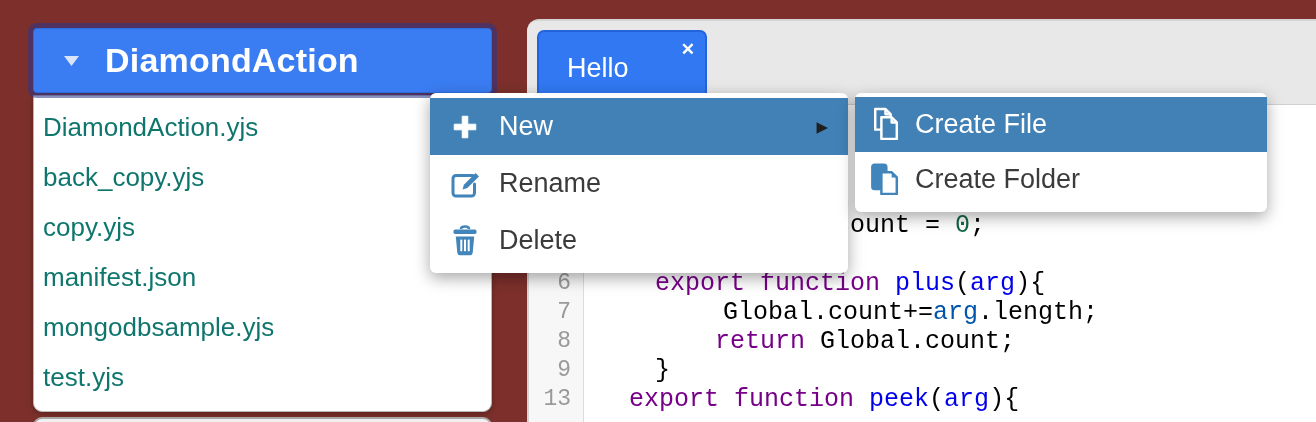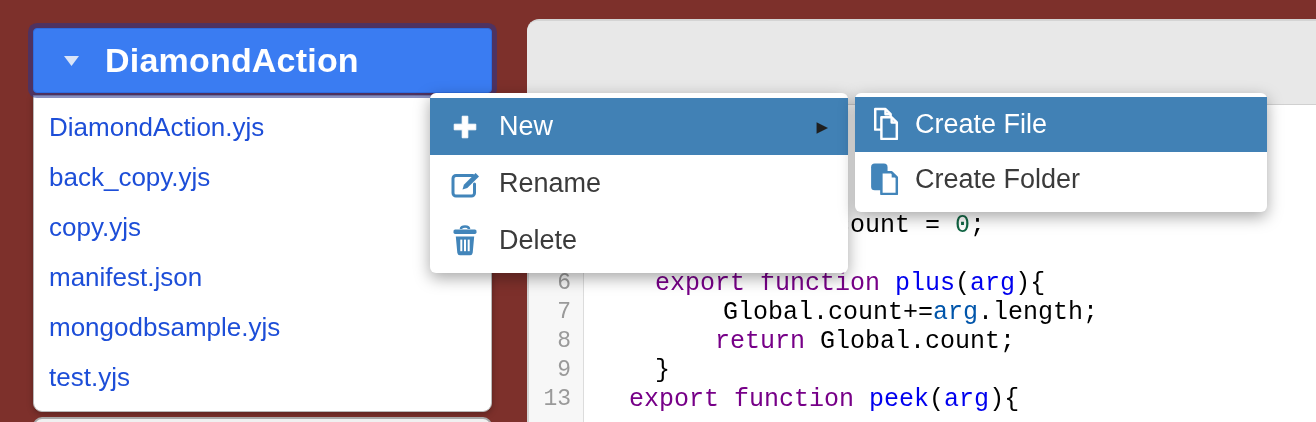--- a/index.html
+++ b/index.html
@@ -8,21 +8,21 @@
 
   
   .ft-header{position:absolute;left:33px;top:28px;width:459px;height:65px;background:#3a7cf2;
     border:1px solid #2e6de0;border-radius:4px;box-sizing:border-box;
     box-shadow:0 0 0 5px rgba(42,52,140,0.55);display:flex;align-items:center;z-index:3;cursor:pointer;}
   .ft-caret{margin-left:30px;display:flex;align-items:center;}
   .ft-title{margin-left:26px;color:#ffffff;font-size:34px;font-weight:600;letter-spacing:0.2px;}
   .ft-list{position:absolute;left:33px;top:95px;width:459px;height:317px;background:#ffffff;
     border:1px solid #b9b9b9;border-radius:0 0 9px 9px;box-sizing:border-box;
     box-shadow:0 2px 6px rgba(0,0,0,0.28);padding-top:6px;z-index:2;overflow:hidden;}
-  .ft-item{height:50px;line-height:50px;padding-left:15px;font-size:26px;color:#1d4ed8;cursor:pointer;white-space:nowrap;}
+  .ft-item{height:50px;line-height:50px;padding-left:9px;font-size:26px;color:#0f766e;cursor:pointer;white-space:nowrap;}
   .ft-peek{position:absolute;left:33px;top:417px;width:459px;height:12px;background:#f0f0f0;
     border:2px solid #a8a8a8;border-radius:9px 9px 0 0;box-sizing:border-box;z-index:2;}
 
   
   .editor{position:absolute;left:527px;top:19px;width:789px;height:403px;background:#ffffff;
     border-top:2px solid #d4d4d4;border-left:2px solid #d4d4d4;border-radius:12px 0 0 0;box-sizing:border-box;z-index:1;}
   .tabbar{position:absolute;left:527px;top:21px;width:789px;height:84px;background:#e8e8e8;
     border-bottom:1px solid #d0d0d0;border-radius:10px 0 0 0;box-sizing:border-box;z-index:1;}
   .tab{position:absolute;left:537px;top:30px;width:170px;height:75px;background:#3178f2;
     border:2px solid #2364dd;border-radius:7px;box-sizing:border-box;z-index:2;cursor:pointer;}
@@ -59,20 +59,24 @@
   .menu-item.hl .mi-label{color:#ffffff;}
   .mi-caret{position:absolute;right:20px;top:50%;transform:translateY(-50%);font-size:15px;color:#1f1f1f;}
 </style>
 </head>
 <body>
 
 <div id="screen">
 
   <div class="editor"></div>
   <div class="tabbar"></div>
+  <div class="tab">
+    <span class="tab-label">Hello</span>
+    <span class="tab-close">✕</span>
+  </div>
   <div class="gutter">
       <div class="lineno" style="top: 19px;">1</div>
       <div class="lineno" style="top: 48px;">2</div>
       <div class="lineno" style="top: 77px;">3</div>
       <div class="lineno" style="top: 106px;">4</div>
       <div class="lineno" style="top: 135px;">5</div>
       <div class="lineno" style="top: 164px;">6</div>
       <div class="lineno" style="top: 193px;">7</div>
       <div class="lineno" style="top: 222px;">8</div>
       <div class="lineno" style="top: 251px;">9</div>

